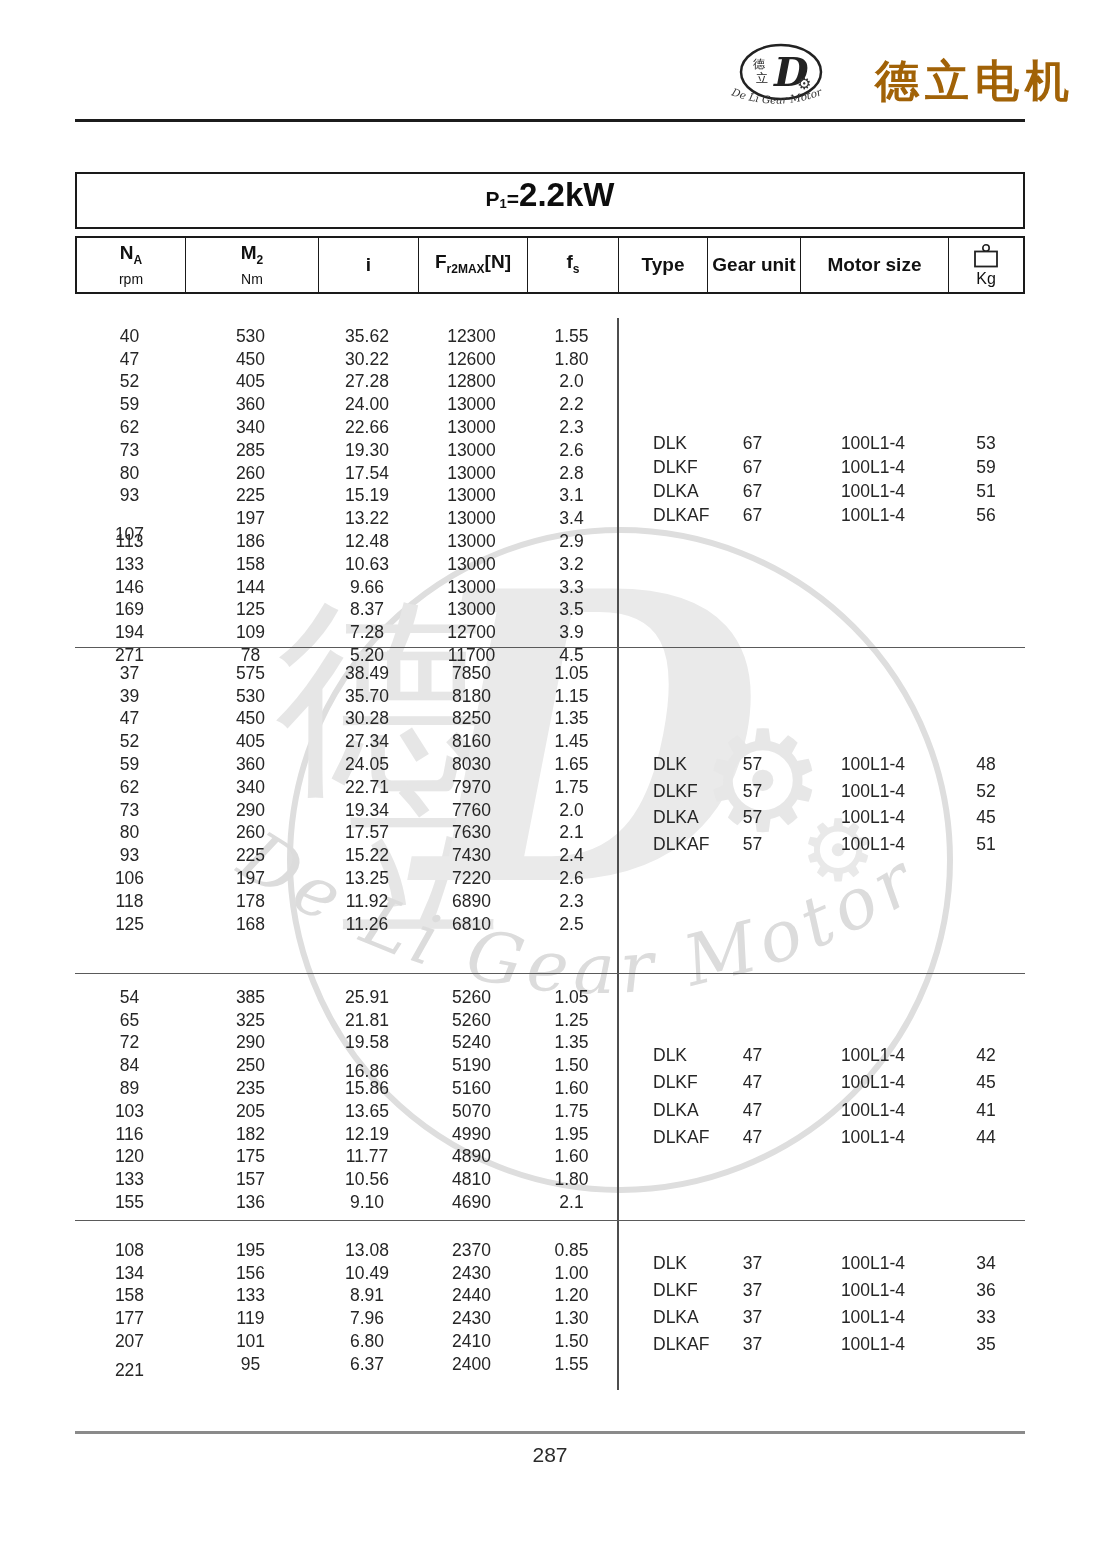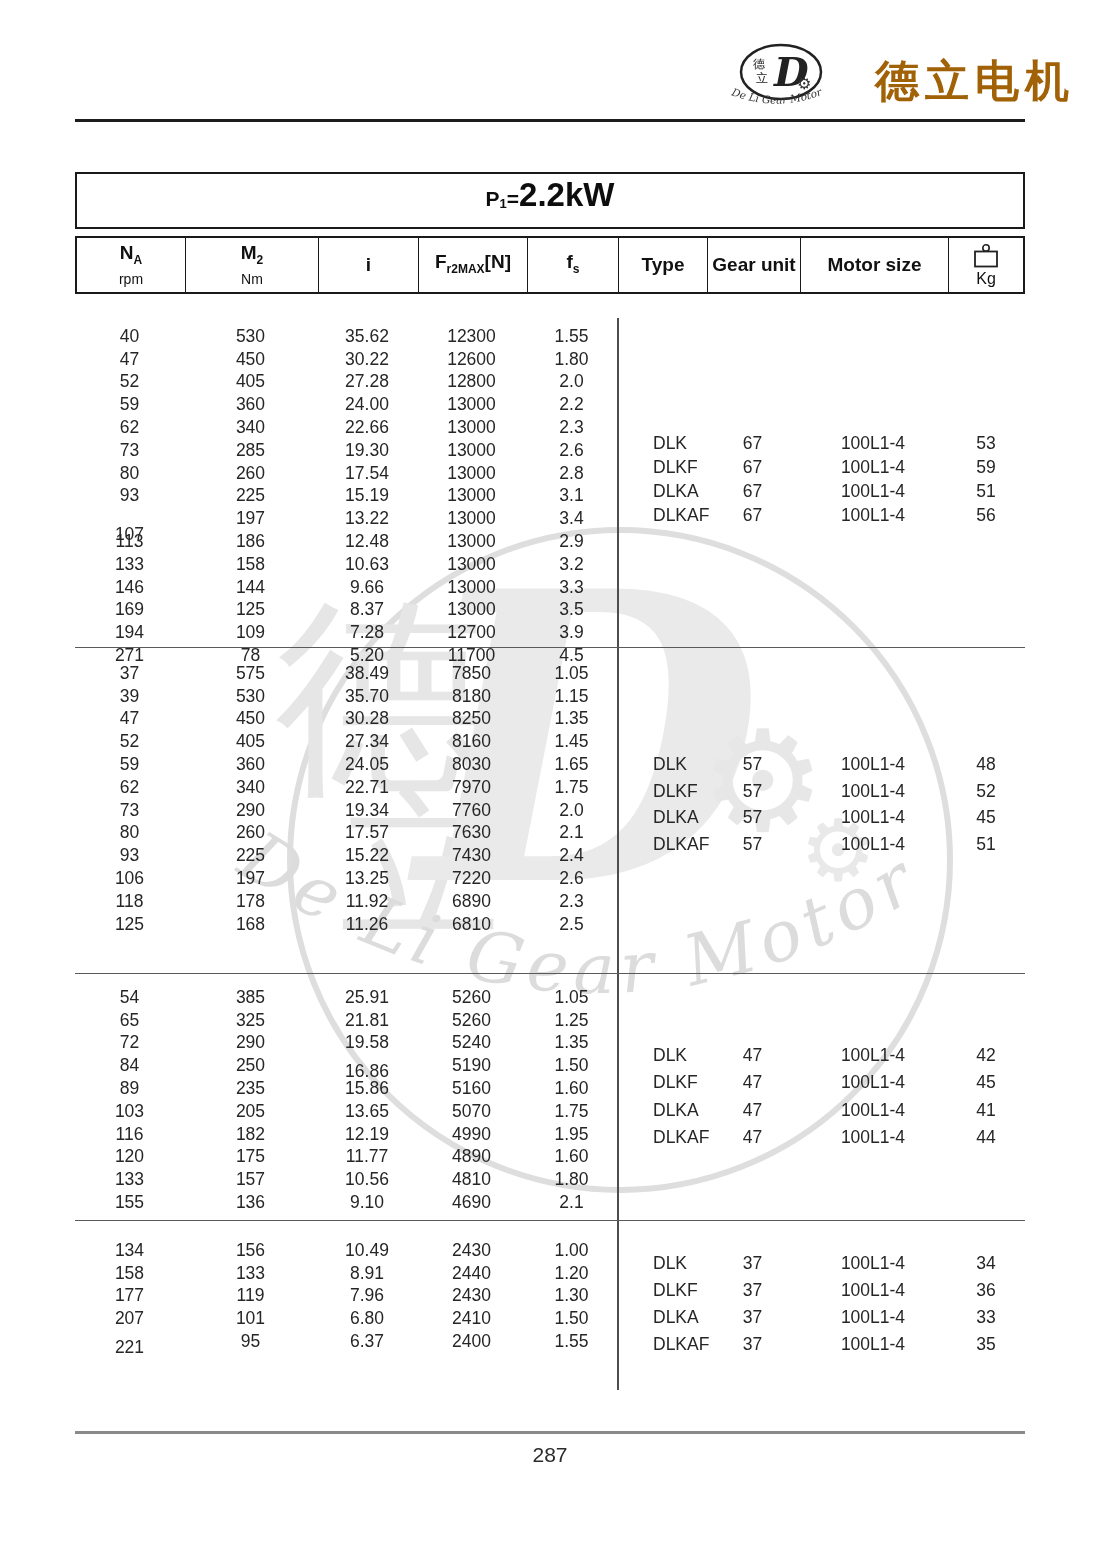--- a/index.html
+++ b/index.html
@@ -468,20 +468,27 @@
           <div class="trow" style="height: 27.3px;">
             <div class="tcell tname" style="width: 89px;">DLKAF</div>
             <div class="tcell" style="width: 93px;">47</div>
             <div class="tcell" style="width: 148px;">100L1-4</div>
             <div class="tcell" style="width: 78px;">44</div>
           </div>
         </div>
       </div>
       <div class="section" style="height: 184px; padding-top: 18px;">
         <div class="drow">
+          <div class="dcell" style="width: 109px;">108</div>
+          <div class="dcell" style="width: 133px;">195</div>
+          <div class="dcell" style="width: 100px;">13.08</div>
+          <div class="dcell" style="width: 109px;">2370</div>
+          <div class="dcell" style="width: 91px;">0.85</div>
+        </div>
+        <div class="drow">
           <div class="dcell" style="width: 109px;">134</div>
           <div class="dcell" style="width: 133px;">156</div>
           <div class="dcell" style="width: 100px;">10.49</div>
           <div class="dcell" style="width: 109px;">2430</div>
           <div class="dcell" style="width: 91px;">1.00</div>
         </div>
         <div class="drow">
           <div class="dcell" style="width: 109px;">158</div>
           <div class="dcell" style="width: 133px;">133</div>
           <div class="dcell" style="width: 100px;">8.91</div>

